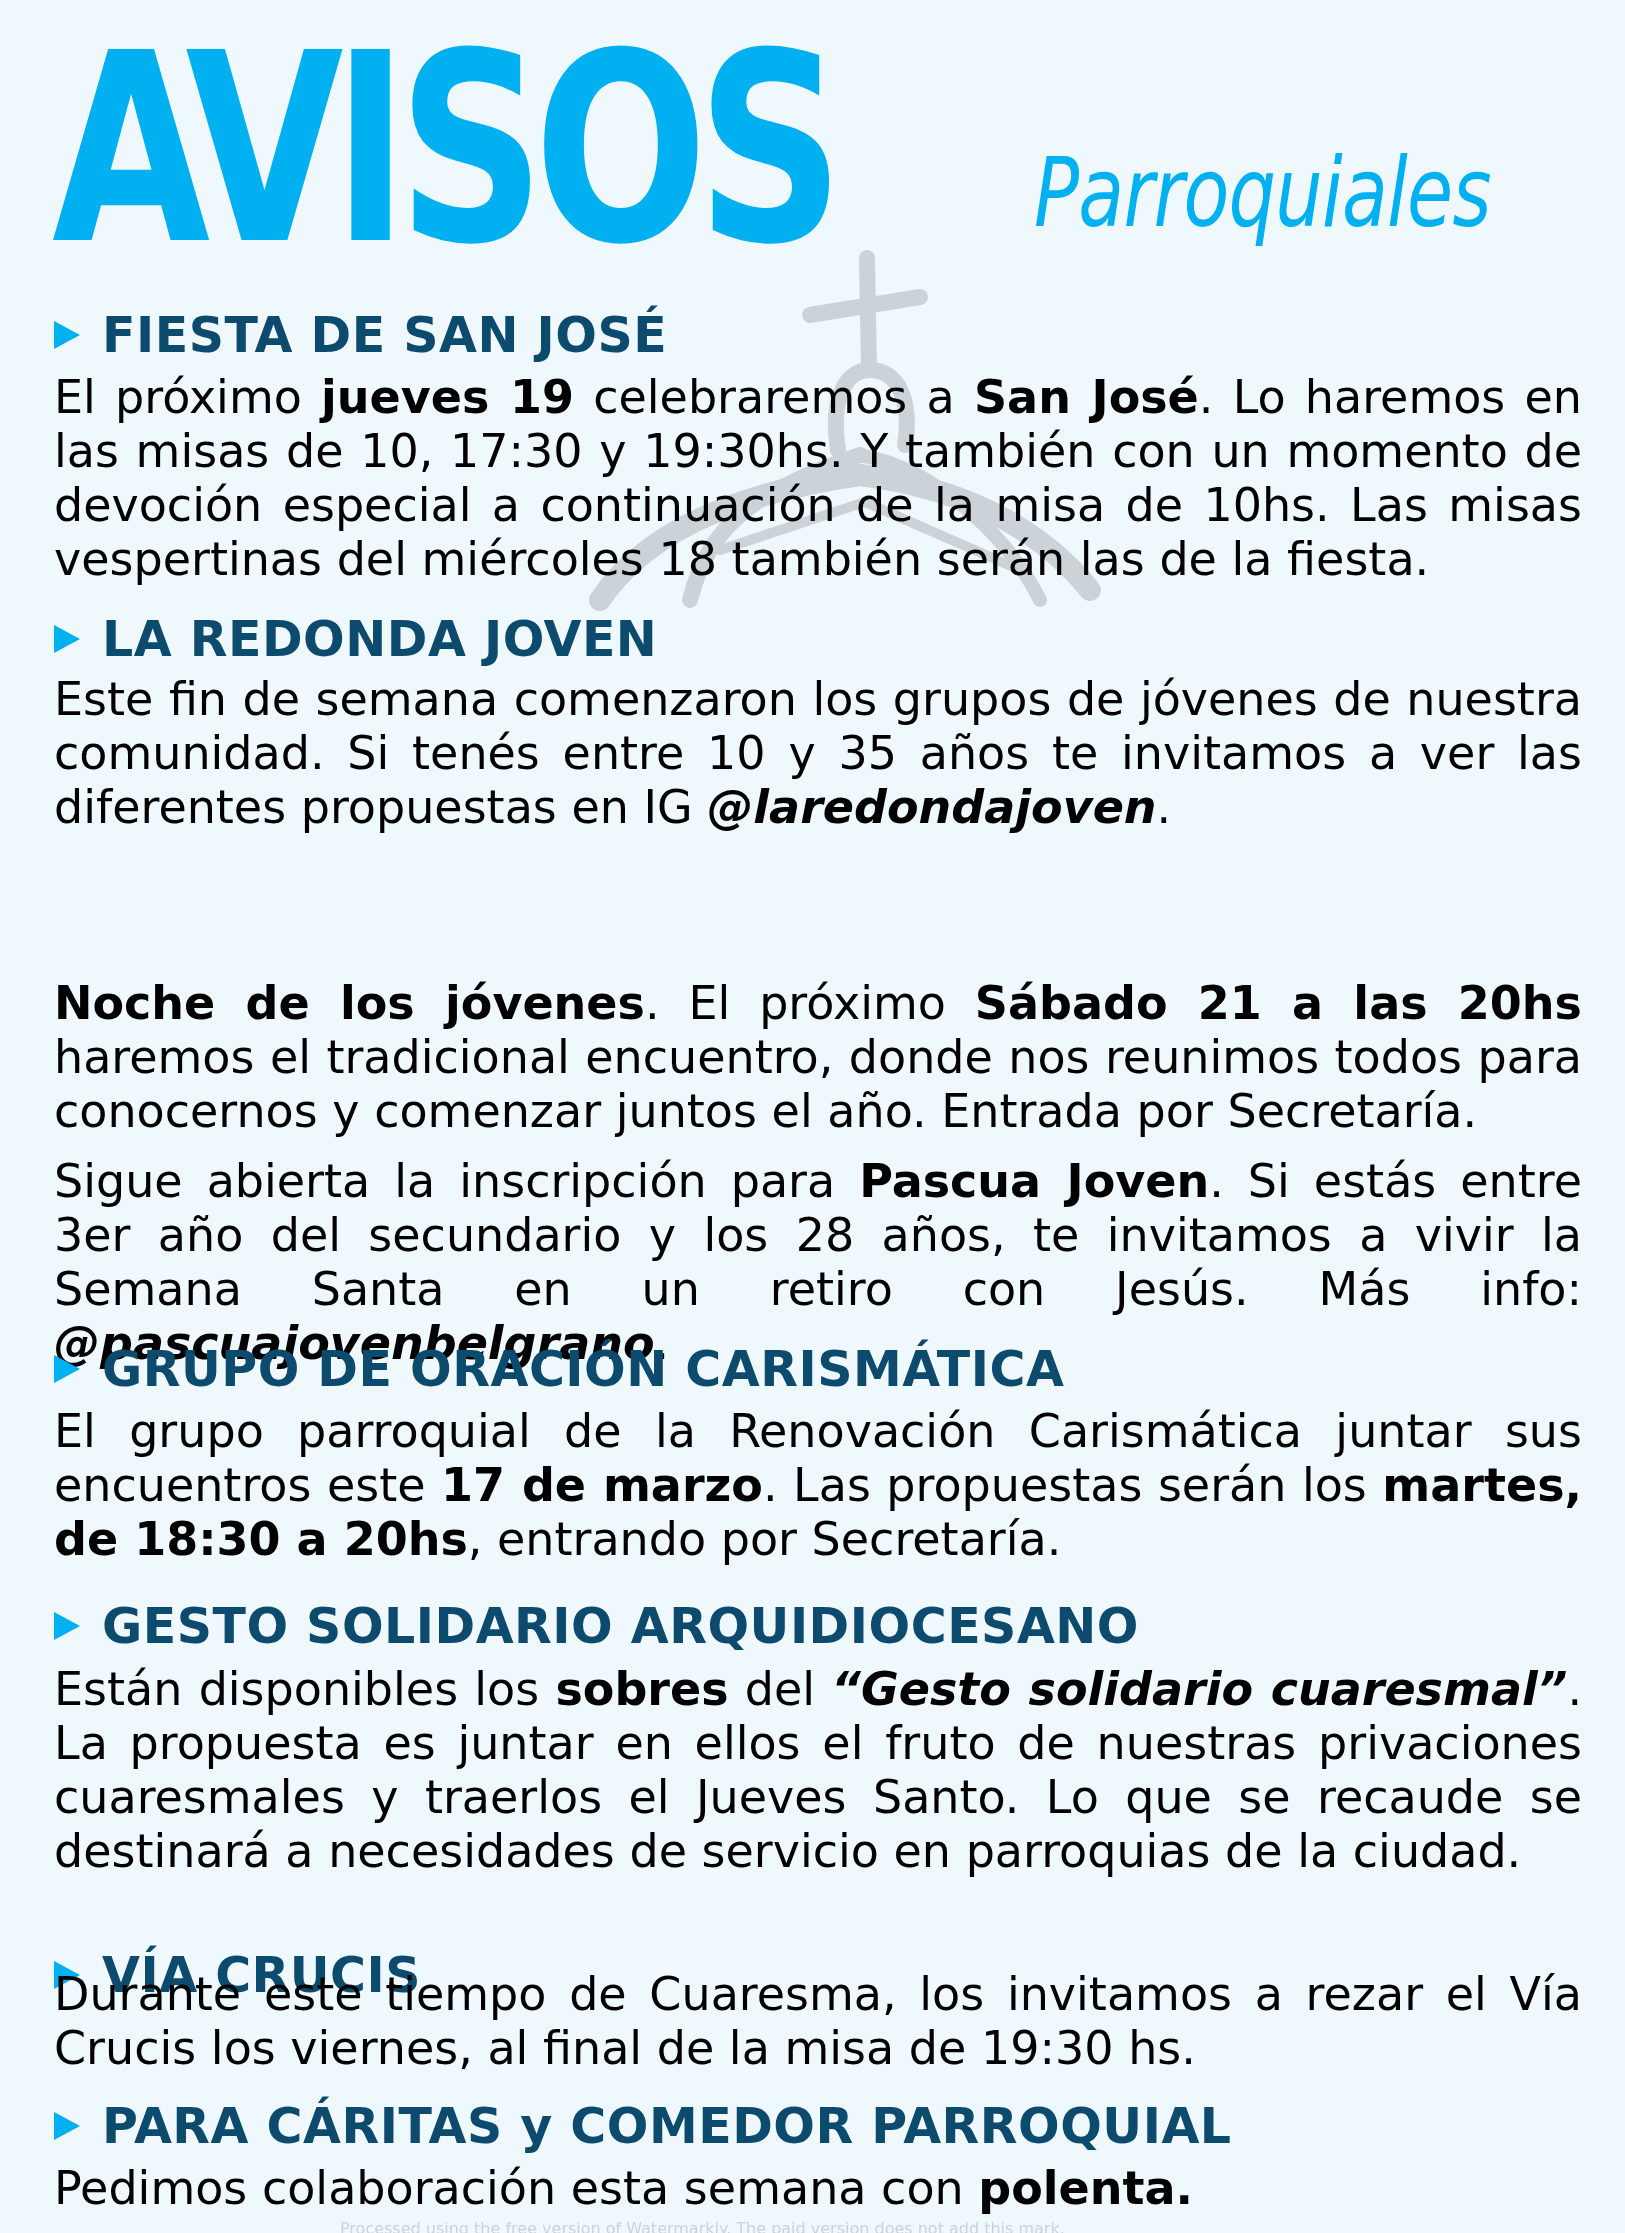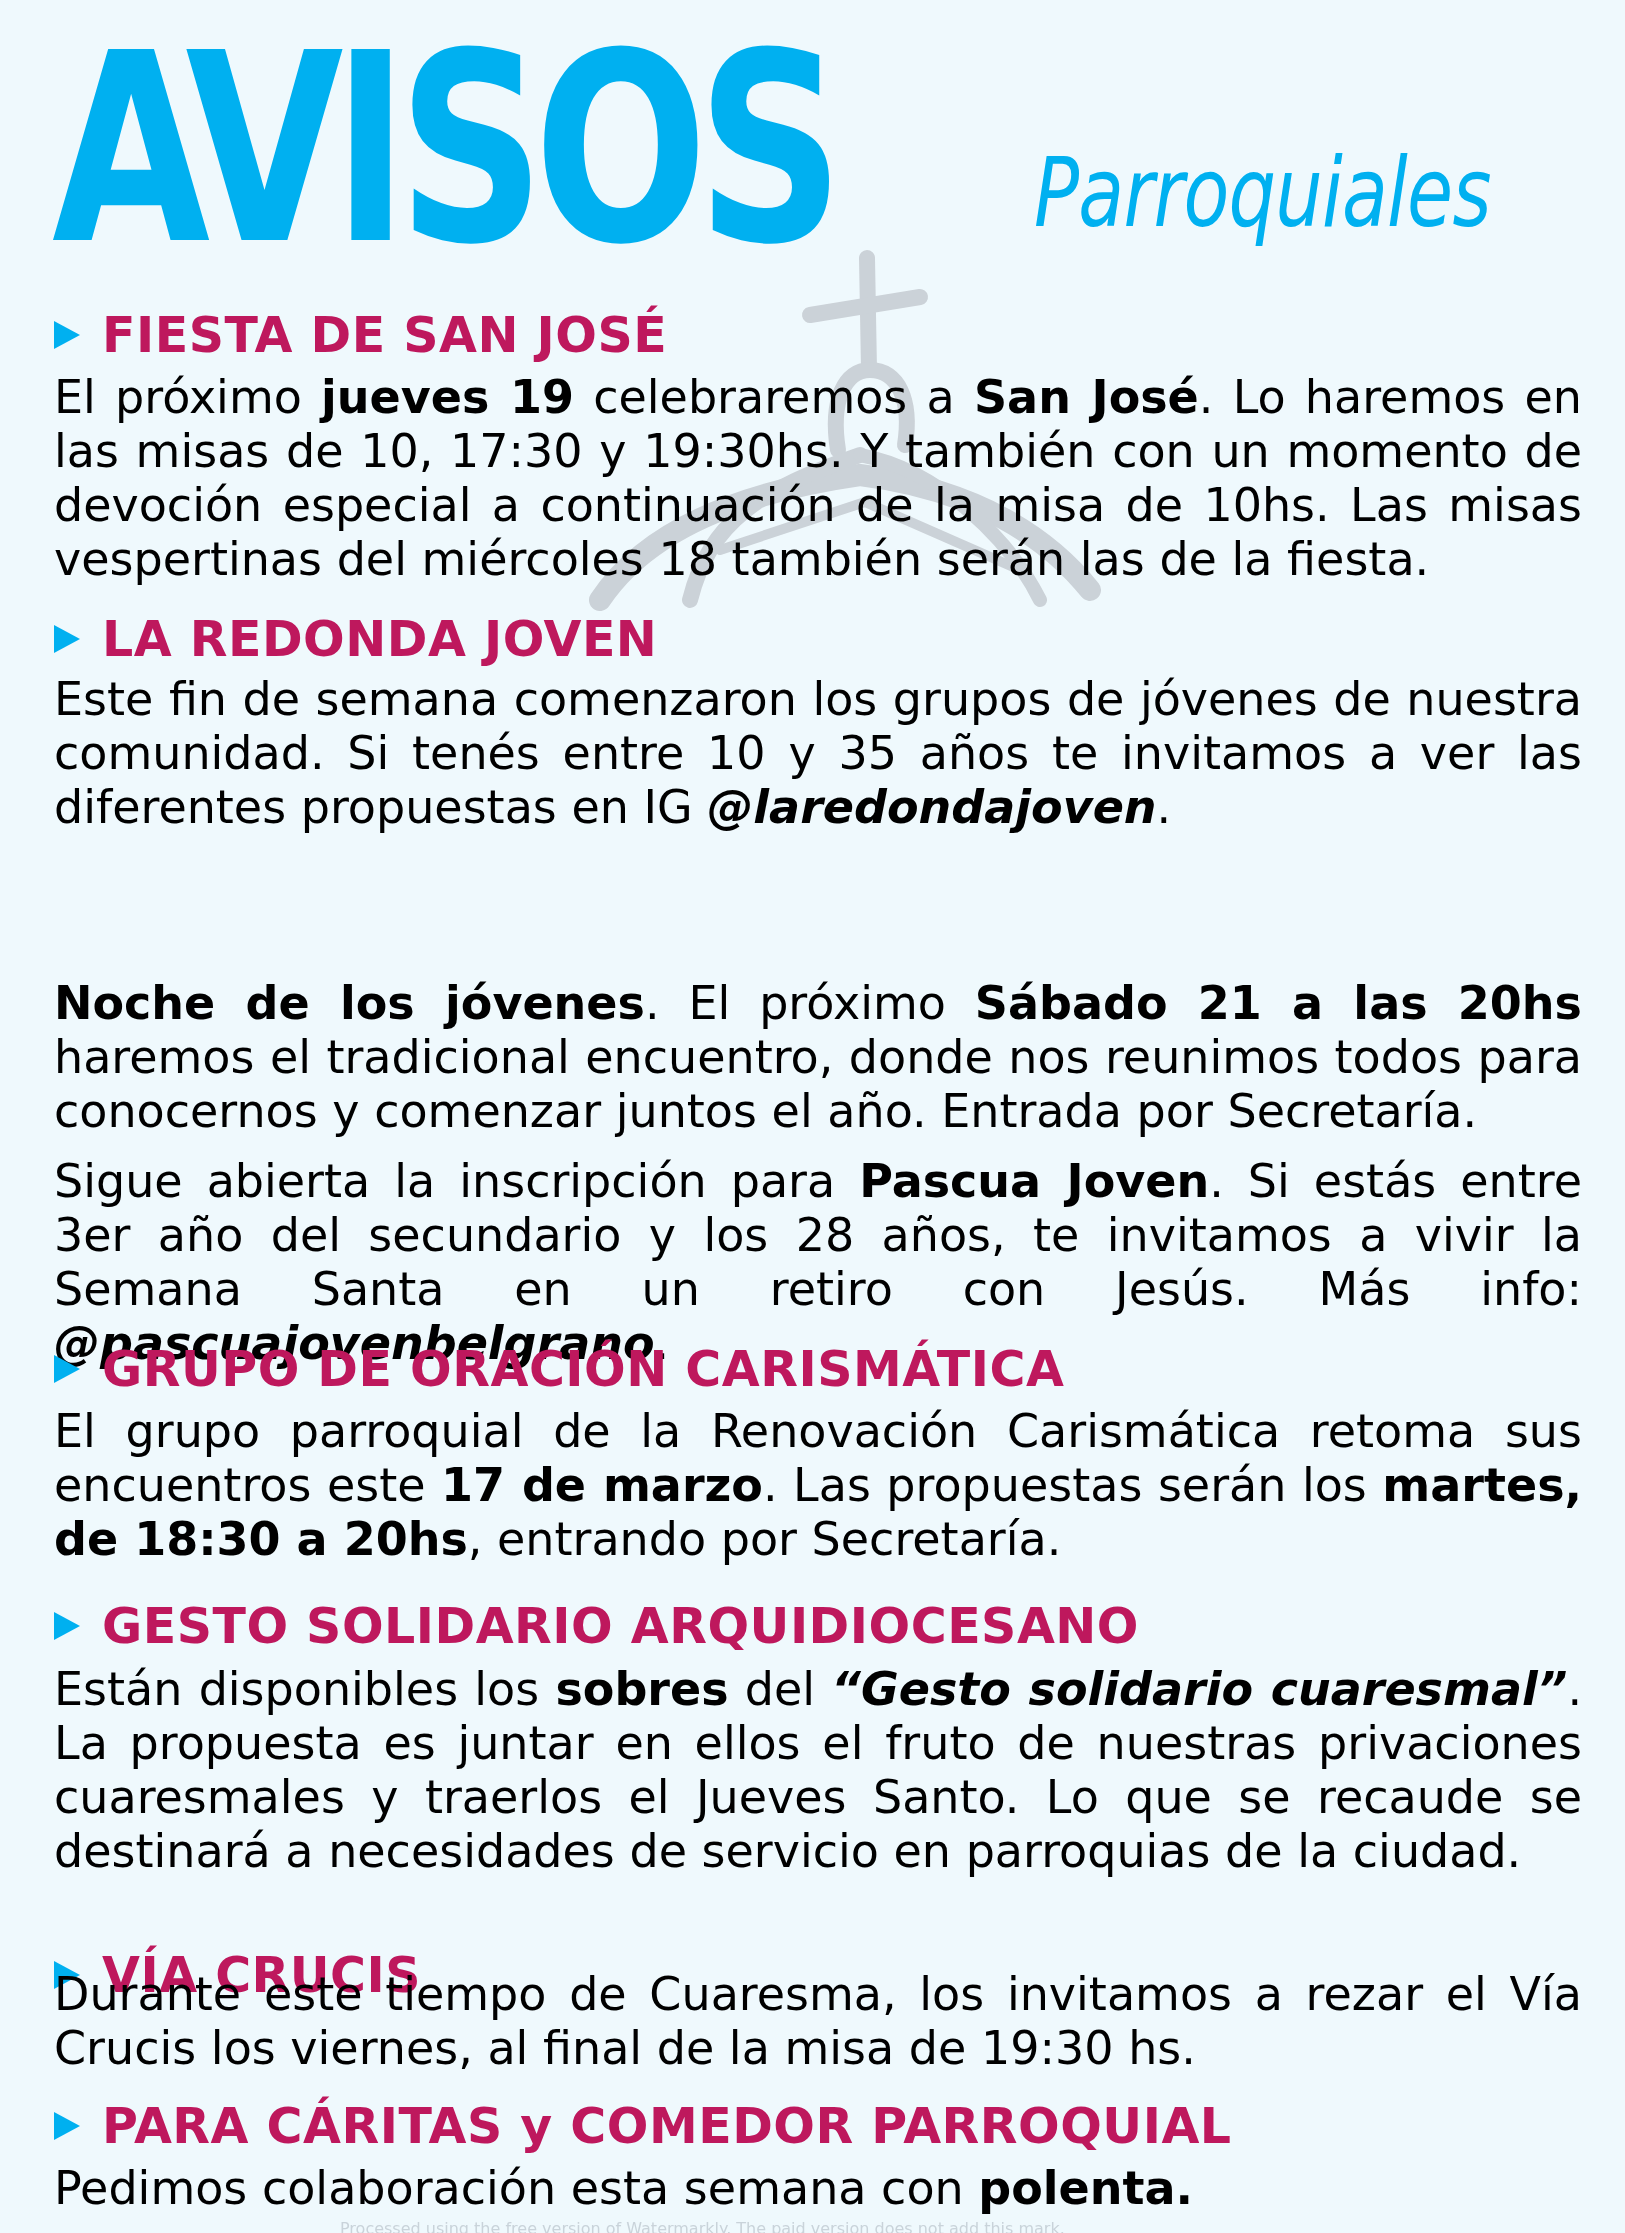--- a/index.html
+++ b/index.html
@@ -50,21 +50,21 @@
     letter-spacing: -1px;
   }
 
   .section-heading {
     position: absolute;
     left: 54px;
     font-family: "DejaVu Sans", sans-serif;
     font-weight: bold;
     font-size: 49px;
     line-height: 60px;
-    color: #be185d;
+    color: #0c4a6e;
     white-space: nowrap;
     z-index: 2;
     letter-spacing: 0.5px;
   }
   .section-heading .arrow-icon {
     display: inline-block;
     width: 0; height: 0;
     border-top: 14px solid transparent;
     border-bottom: 14px solid transparent;
     border-left: 26px solid #00b0f0;
@@ -133,21 +133,21 @@
   <div class="section-heading" style="top:610px;">
     <span class="arrow-icon"></span><span>LA REDONDA JOVEN</span>
   </div>
   <div class="para" style="top:672px;"><span>Este fin de semana comenzaron los grupos de jóvenes de nuestra comunidad. Si tenés entre 10 y 35  años te invitamos a ver las diferentes propuestas en IG </span><span class="bi">@laredondajoven</span><span>.</span></div>
   <div class="para" style="top:976px;"><b>Noche de los jóvenes</b><span>. El próximo </span><b>Sábado 21 a las 20hs</b><span> haremos el tradicional encuentro, donde nos reunimos todos para conocernos y comenzar juntos el año. Entrada por Secretaría.</span></div>
   <div class="para" style="top:1154px;"><span>Sigue abierta la inscripción para </span><b>Pascua Joven</b><span>. Si estás entre 3er año del secundario y los 28 años, te invitamos a vivir la Semana Santa en un retiro con Jesús. Más info: </span><span class="bi">@pascuajovenbelgrano</span><span>.</span></div>
 
   <div class="section-heading" style="top:1340px;">
     <span class="arrow-icon"></span><span>GRUPO DE ORACIÓN CARISMÁTICA</span>
   </div>
-  <div class="para" style="top:1404px;"><span>El grupo parroquial de la Renovación Carismática retoma sus encuentros este </span><b>17 de marzo</b><span>. Las propuestas serán los </span><b>martes, de 18:30 a 20hs</b><span>, entrando por Secretaría.</span></div>
+  <div class="para" style="top:1404px;"><span>El grupo parroquial de la Renovación Carismática juntar sus encuentros este </span><b>17 de marzo</b><span>. Las propuestas serán los </span><b>martes, de 18:30 a 20hs</b><span>, entrando por Secretaría.</span></div>
 
   <div class="section-heading" style="top:1597px;">
     <span class="arrow-icon"></span><span>GESTO SOLIDARIO ARQUIDIOCESANO</span>
   </div>
   <div class="para" style="top:1662px;"><span>Están disponibles los </span><b>sobres</b><span> del </span><span class="bi">“Gesto solidario cuaresmal”</span><span>. La propuesta es juntar en ellos el fruto de nuestras privaciones cuaresmales y traerlos el Jueves Santo. Lo que se recaude se destinará a necesidades de servicio en parroquias de la ciudad.</span></div>
 
   <div class="section-heading" style="top:1903px;margin-top:43px;">
     <span class="arrow-icon"></span><span>VÍA CRUCIS</span>
   </div>
   <div class="para" style="top:1967px;"><span>Durante este tiempo de Cuaresma, los invitamos a rezar el Vía Crucis los viernes, al final de la misa de 19:30 hs.</span></div>

